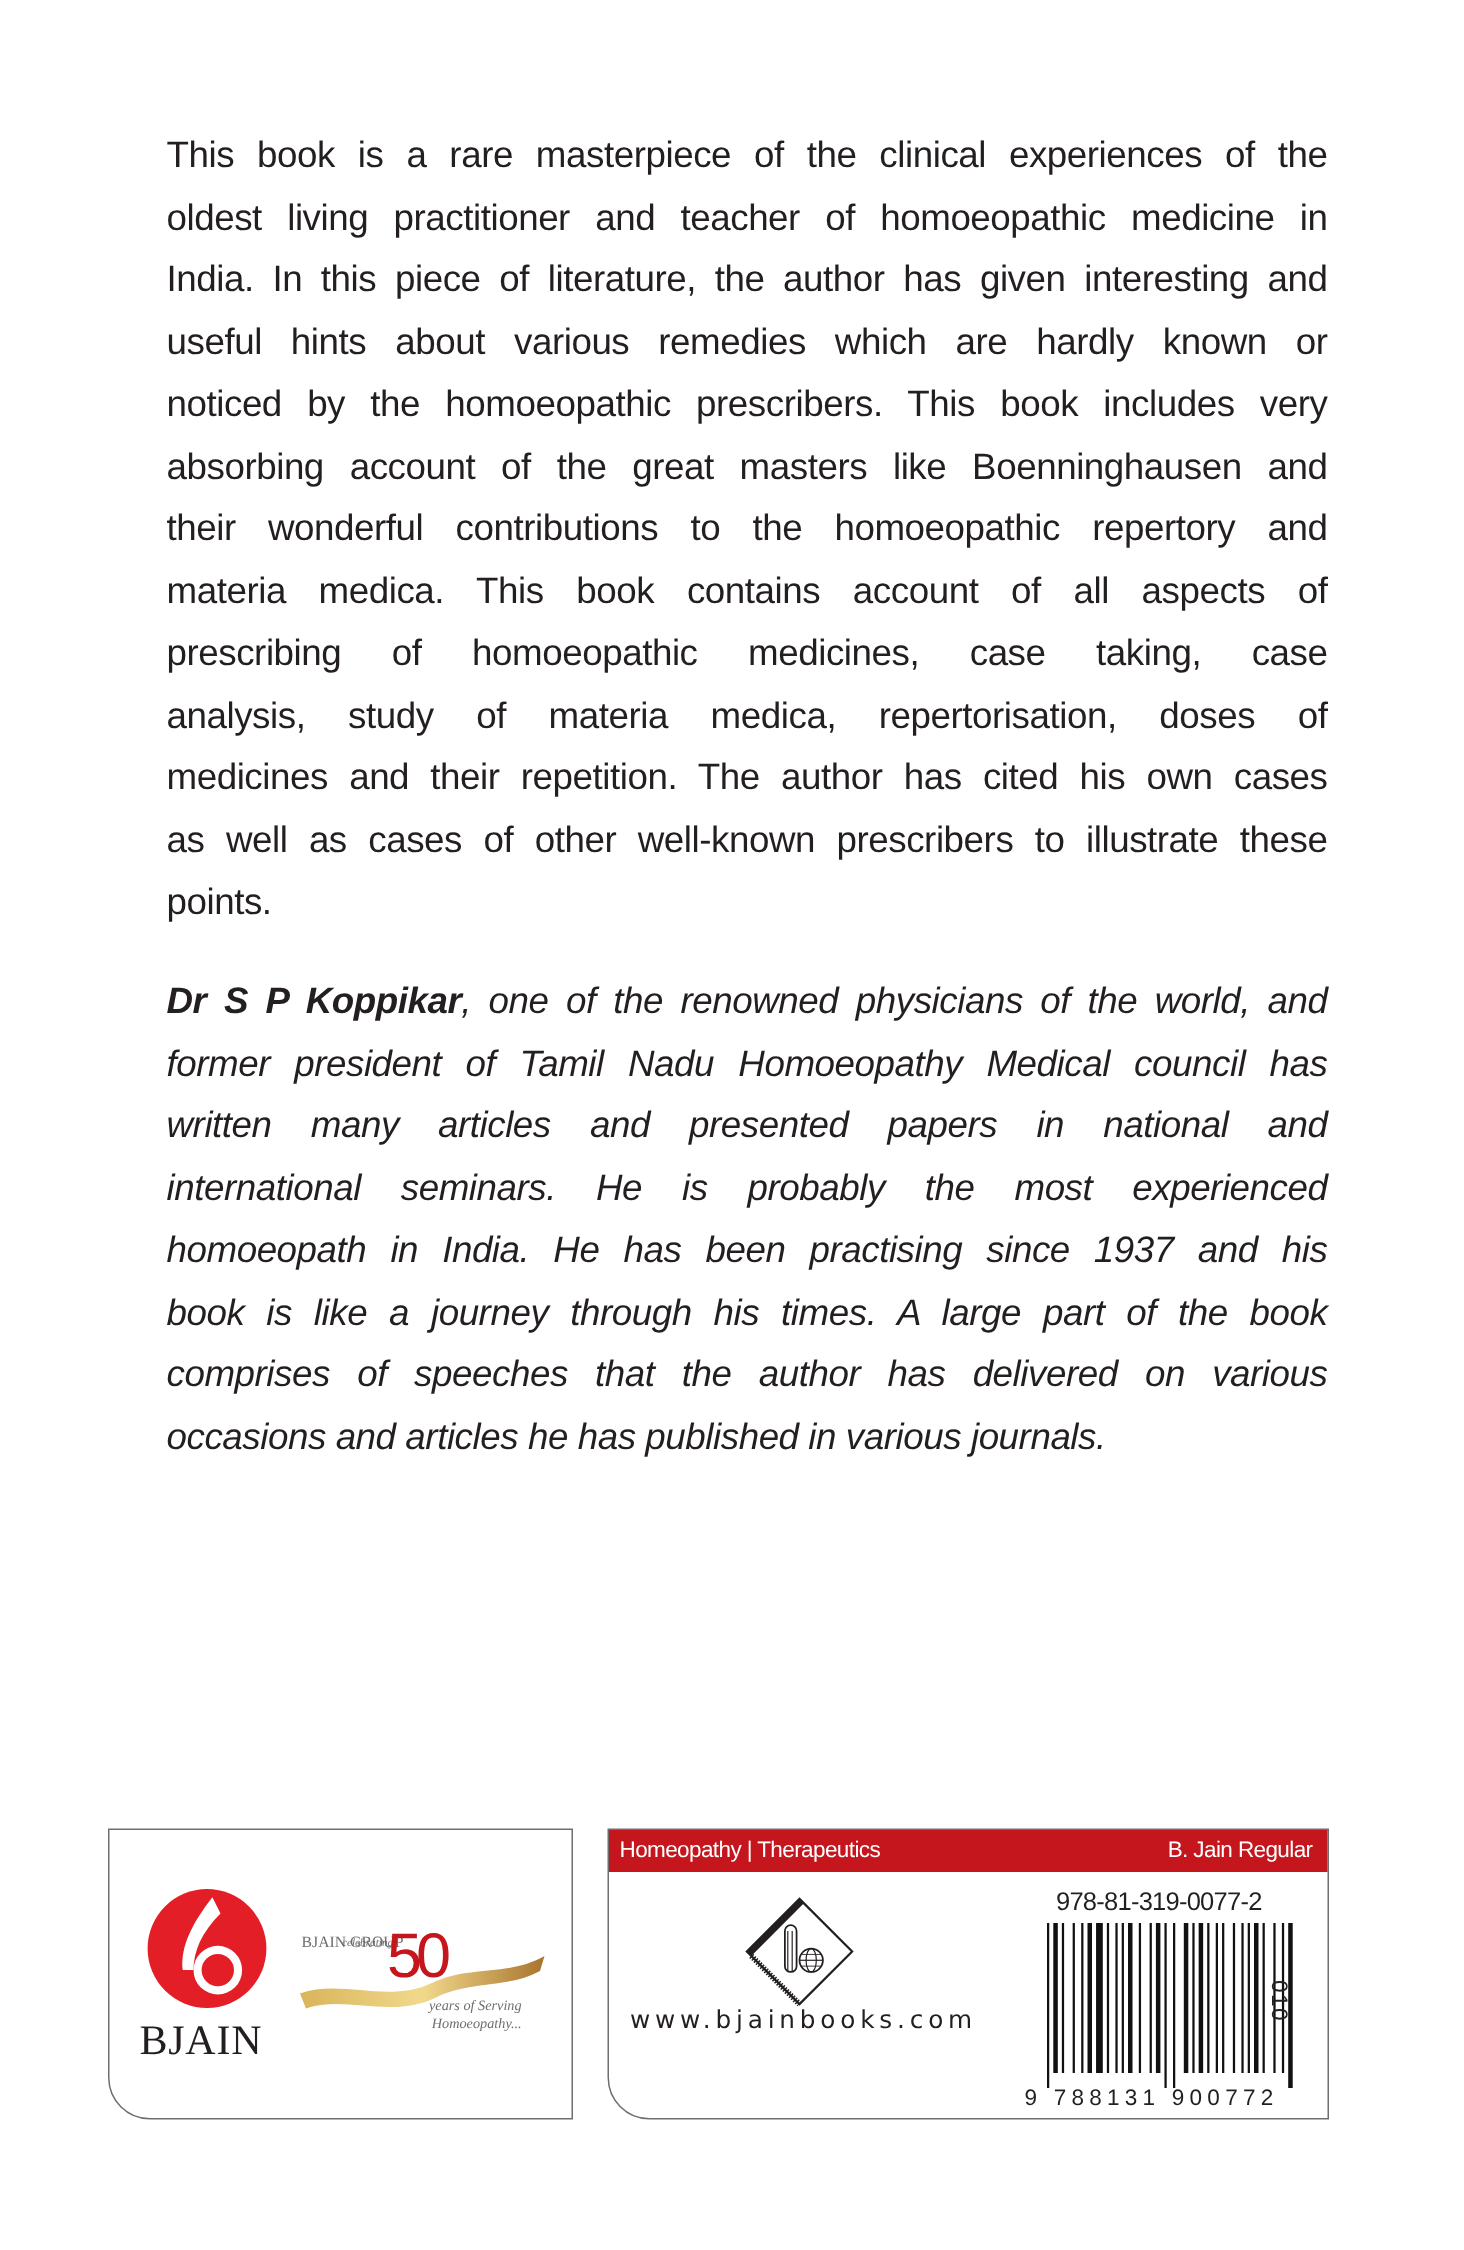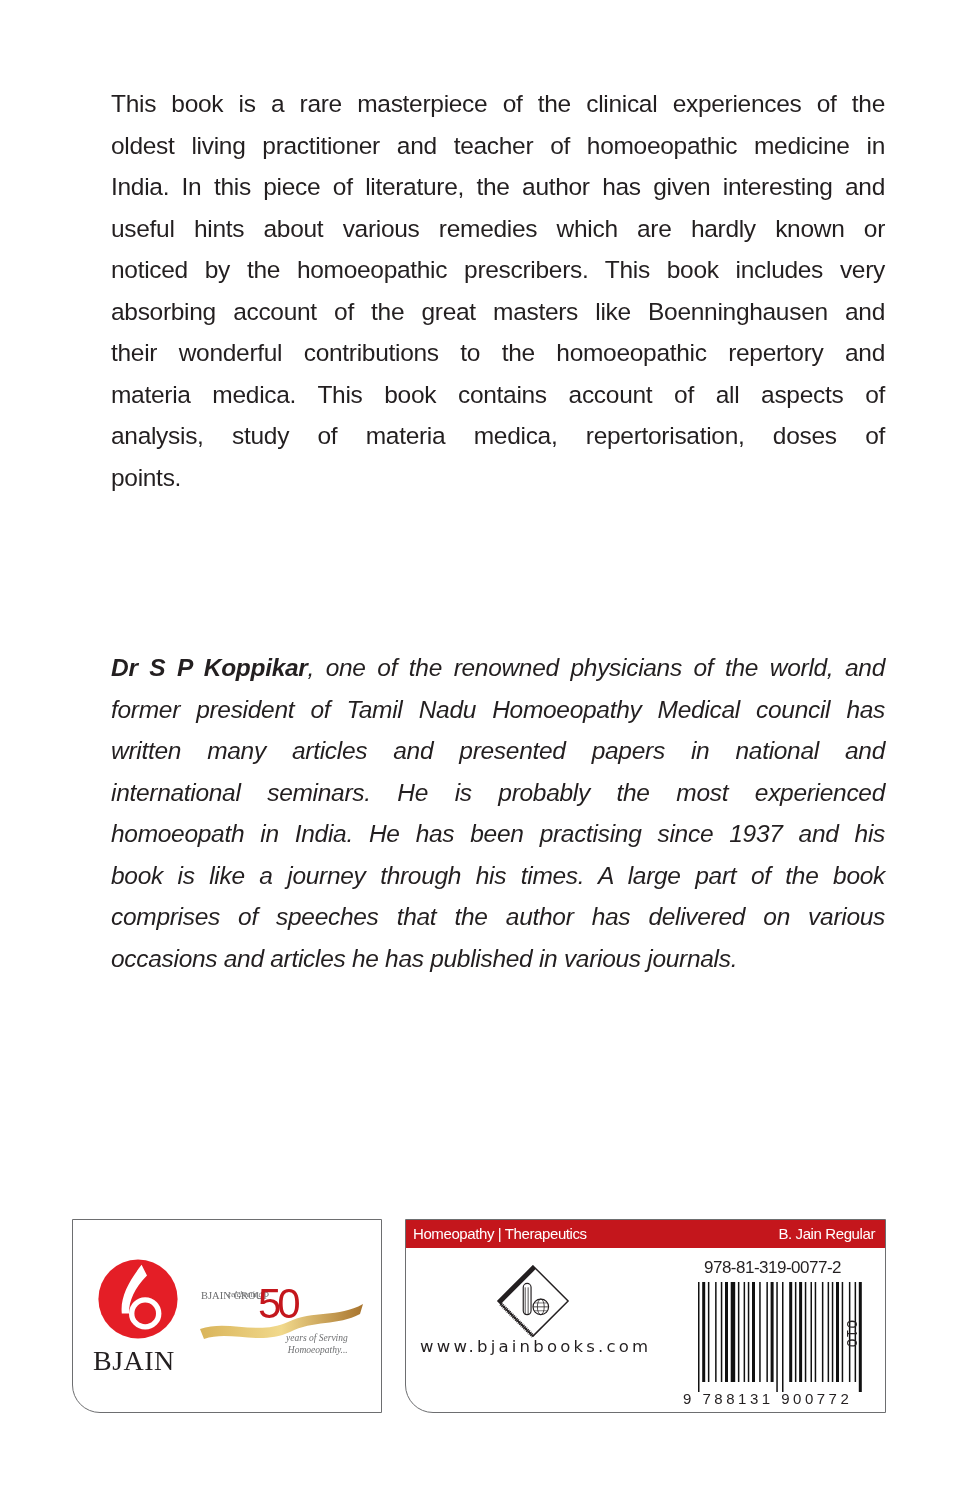--- a/index.html
+++ b/index.html
@@ -39,21 +39,24 @@
 
 <div id="para1" class="text-block">
     <div class="line"><span class="inner">This book is a rare masterpiece of the clinical experiences of the</span></div>
     <div class="line"><span class="inner">oldest living practitioner and teacher of homoeopathic medicine in</span></div>
     <div class="line"><span class="inner">India. In this piece of literature, the author has given interesting and</span></div>
     <div class="line"><span class="inner">useful hints about various remedies which are hardly known or</span></div>
     <div class="line"><span class="inner">noticed by the homoeopathic prescribers. This book includes very</span></div>
     <div class="line"><span class="inner">absorbing account of the great masters like Boenninghausen and</span></div>
     <div class="line"><span class="inner">their wonderful contributions to the homoeopathic repertory and</span></div>
     <div class="line"><span class="inner">materia medica. This book contains account of all aspects of</span></div>
+    <div class="line"><span class="inner">prescribing of homoeopathic medicines, case taking, case</span></div>
     <div class="line"><span class="inner">analysis, study of materia medica, repertorisation, doses of</span></div>
+    <div class="line"><span class="inner">medicines and their repetition. The author has cited his own cases</span></div>
+    <div class="line"><span class="inner">as well as cases of other well-known prescribers to illustrate these</span></div>
     <div class="line last"><span class="inner">points.</span></div>
   </div>
 
 <div id="para2" class="text-block">
   <div class="line"><span class="inner"><span class="bold">Dr S P Koppikar</span><span>, one of the renowned physicians of the world, and</span></span></div>
 <div class="line"><span class="inner">former president of Tamil Nadu Homoeopathy Medical council has</span></div>
     <div class="line"><span class="inner">written many articles and presented papers in national and</span></div>
     <div class="line"><span class="inner">international seminars. He is probably the most experienced</span></div>
     <div class="line"><span class="inner">homoeopath in India. He has been practising since 1937 and his</span></div>
     <div class="line"><span class="inner">book is like a journey through his times. A large part of the book</span></div>

